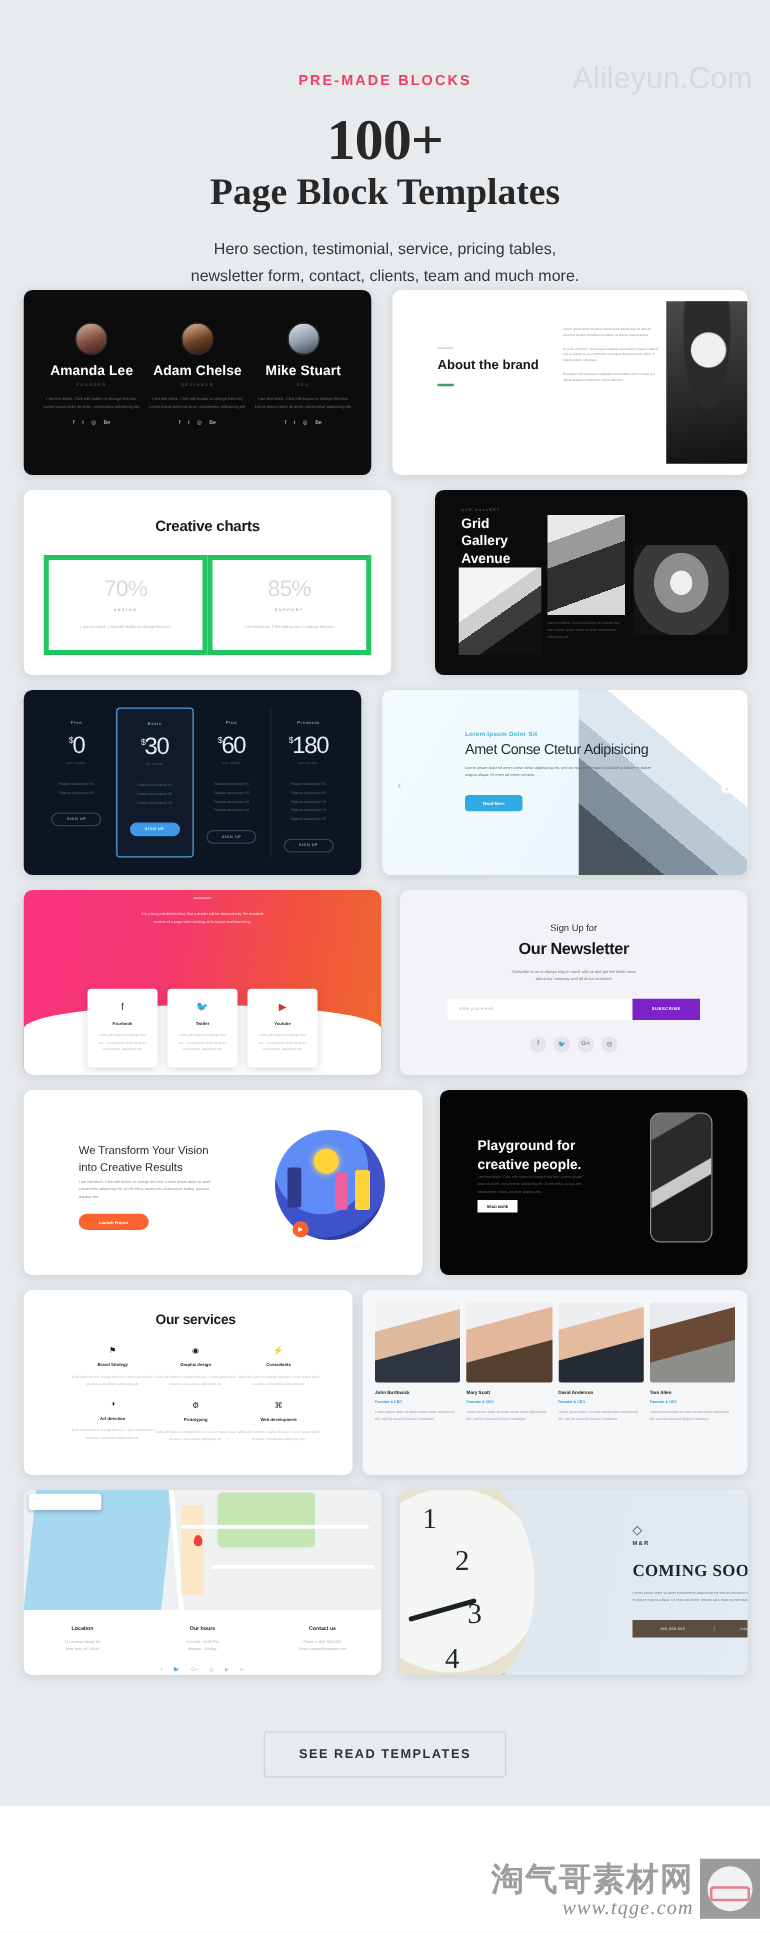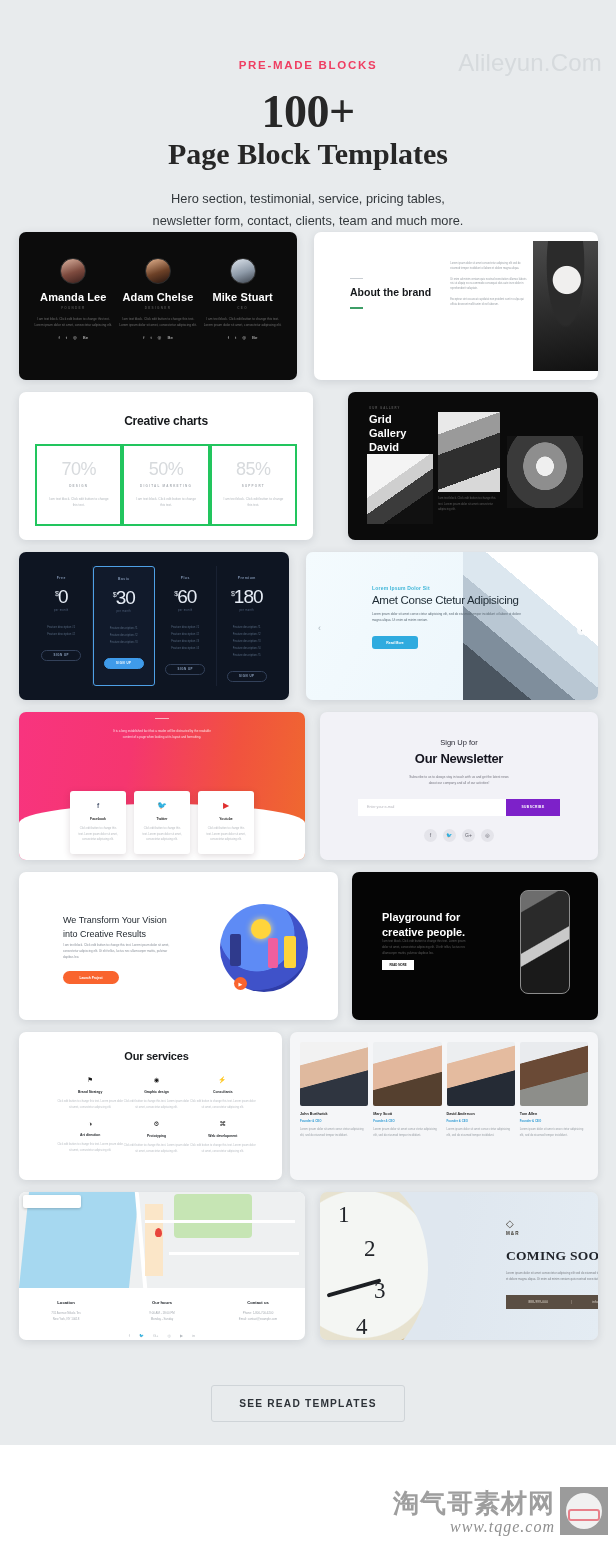--- a/index.html
+++ b/index.html
@@ -45,21 +45,21 @@
   .brand-m p{margin-bottom:6px;}
   .brand-img{width:23%;margin:9px 0 9px 0;background:
      radial-gradient(circle at 52% 30%, #f0efee 0 14%, transparent 15%),
      radial-gradient(ellipse at 50% 18%, #2b2b2b 0 40%, transparent 42%),
      linear-gradient(170deg,#4b4b4b,#111);}
 
   
   .c-charts{background:#fff;}
   .ch-t{text-align:center;font-size:12px;font-weight:bold;color:#16191c;padding-top:22px;letter-spacing:-.2px;}
   .ch-row{display:flex;justify-content:center;gap:0;margin-top:16px;padding:0 16px;}
-  .ch-b{flex:1;border:2px solid #22c55e;padding:13px 10px 16px;text-align:center;}
+  .ch-b{flex:1;border:4px solid #22c55e;padding:13px 10px 16px;text-align:center;}
   .ch-p{font-size:18px;color:#d7dadd;font-weight:300;letter-spacing:-.5px;}
   .ch-l{font-size:3px;letter-spacing:1.25px;color:#a8adb3;font-weight:bold;margin-top:4px;}
   .ch-d{font-size:3.2px;color:#b3b8bd;line-height:1.95;margin-top:8px;}
 
   
   .c-gal{background:#0b0b0b;}
   .gal-eye{position:absolute;left:21px;top:14px;font-size:2.8px;letter-spacing:1px;color:#585858;font-weight:bold;}
   .gal-h{position:absolute;left:21px;top:20px;color:#fff;font-size:11px;font-weight:bold;line-height:1.28;}
   .gal-i1{position:absolute;left:19px;top:62px;width:66px;height:70px;background:linear-gradient(145deg,#f4f4f4 0 38%,#cfcfcf 38% 52%,#3b3b3b 52% 70%,#111 70%);}
   .gal-i2{position:absolute;left:90px;top:20px;width:62px;height:80px;background:linear-gradient(160deg,#e9e9e9 0 22%,#9a9a9a 22% 42%,#2f2f2f 42% 76%,#d8d8d8 76%);}
@@ -274,38 +274,33 @@
 
     <div class="card c-charts" style="left:19px;top:160px;width:294px;height:148px;">
       <div class="ch-t">Creative charts</div>
       <div class="ch-row">
         <div class="ch-b">
           <div class="ch-p">70%</div>
           <div class="ch-l">DESIGN</div>
           <div class="ch-d">I am text block. Click edit button to change this text.</div>
         </div>
         <div class="ch-b">
-          <div class="ch-p">50%</div>
-          <div class="ch-l">DIGITAL MARKETING</div>
-          <div class="ch-d">I am text block. Click edit button to change this text.</div>
-        </div>
-        <div class="ch-b">
           <div class="ch-p">85%</div>
           <div class="ch-l">SUPPORT</div>
           <div class="ch-d">I am text block. Click edit button to change this text.</div>
         </div>
       </div>
     </div>
 
     <div class="card c-gal" style="left:348px;top:160px;width:250px;height:148px;">
       <div class="gal-eye">OUR GALLERY</div>
       <div class="gal-h">
         <span>Grid</span><br>
         <span>Gallery</span><br>
-        <span>David</span>
+        <span>Avenue</span>
       </div>
       <div class="gal-i1"></div>
       <div class="gal-i2"></div>
       <div class="gal-t">I am text block. Click edit button to change this text. Lorem ipsum dolor sit amet consectetur adipiscing elit.</div>
       <div class="gal-i3"></div>
     </div>
 
     <div class="card c-price" style="left:19px;top:320px;width:270px;height:148px;">
       <div class="pr-row">
         <div class="pr-c">

